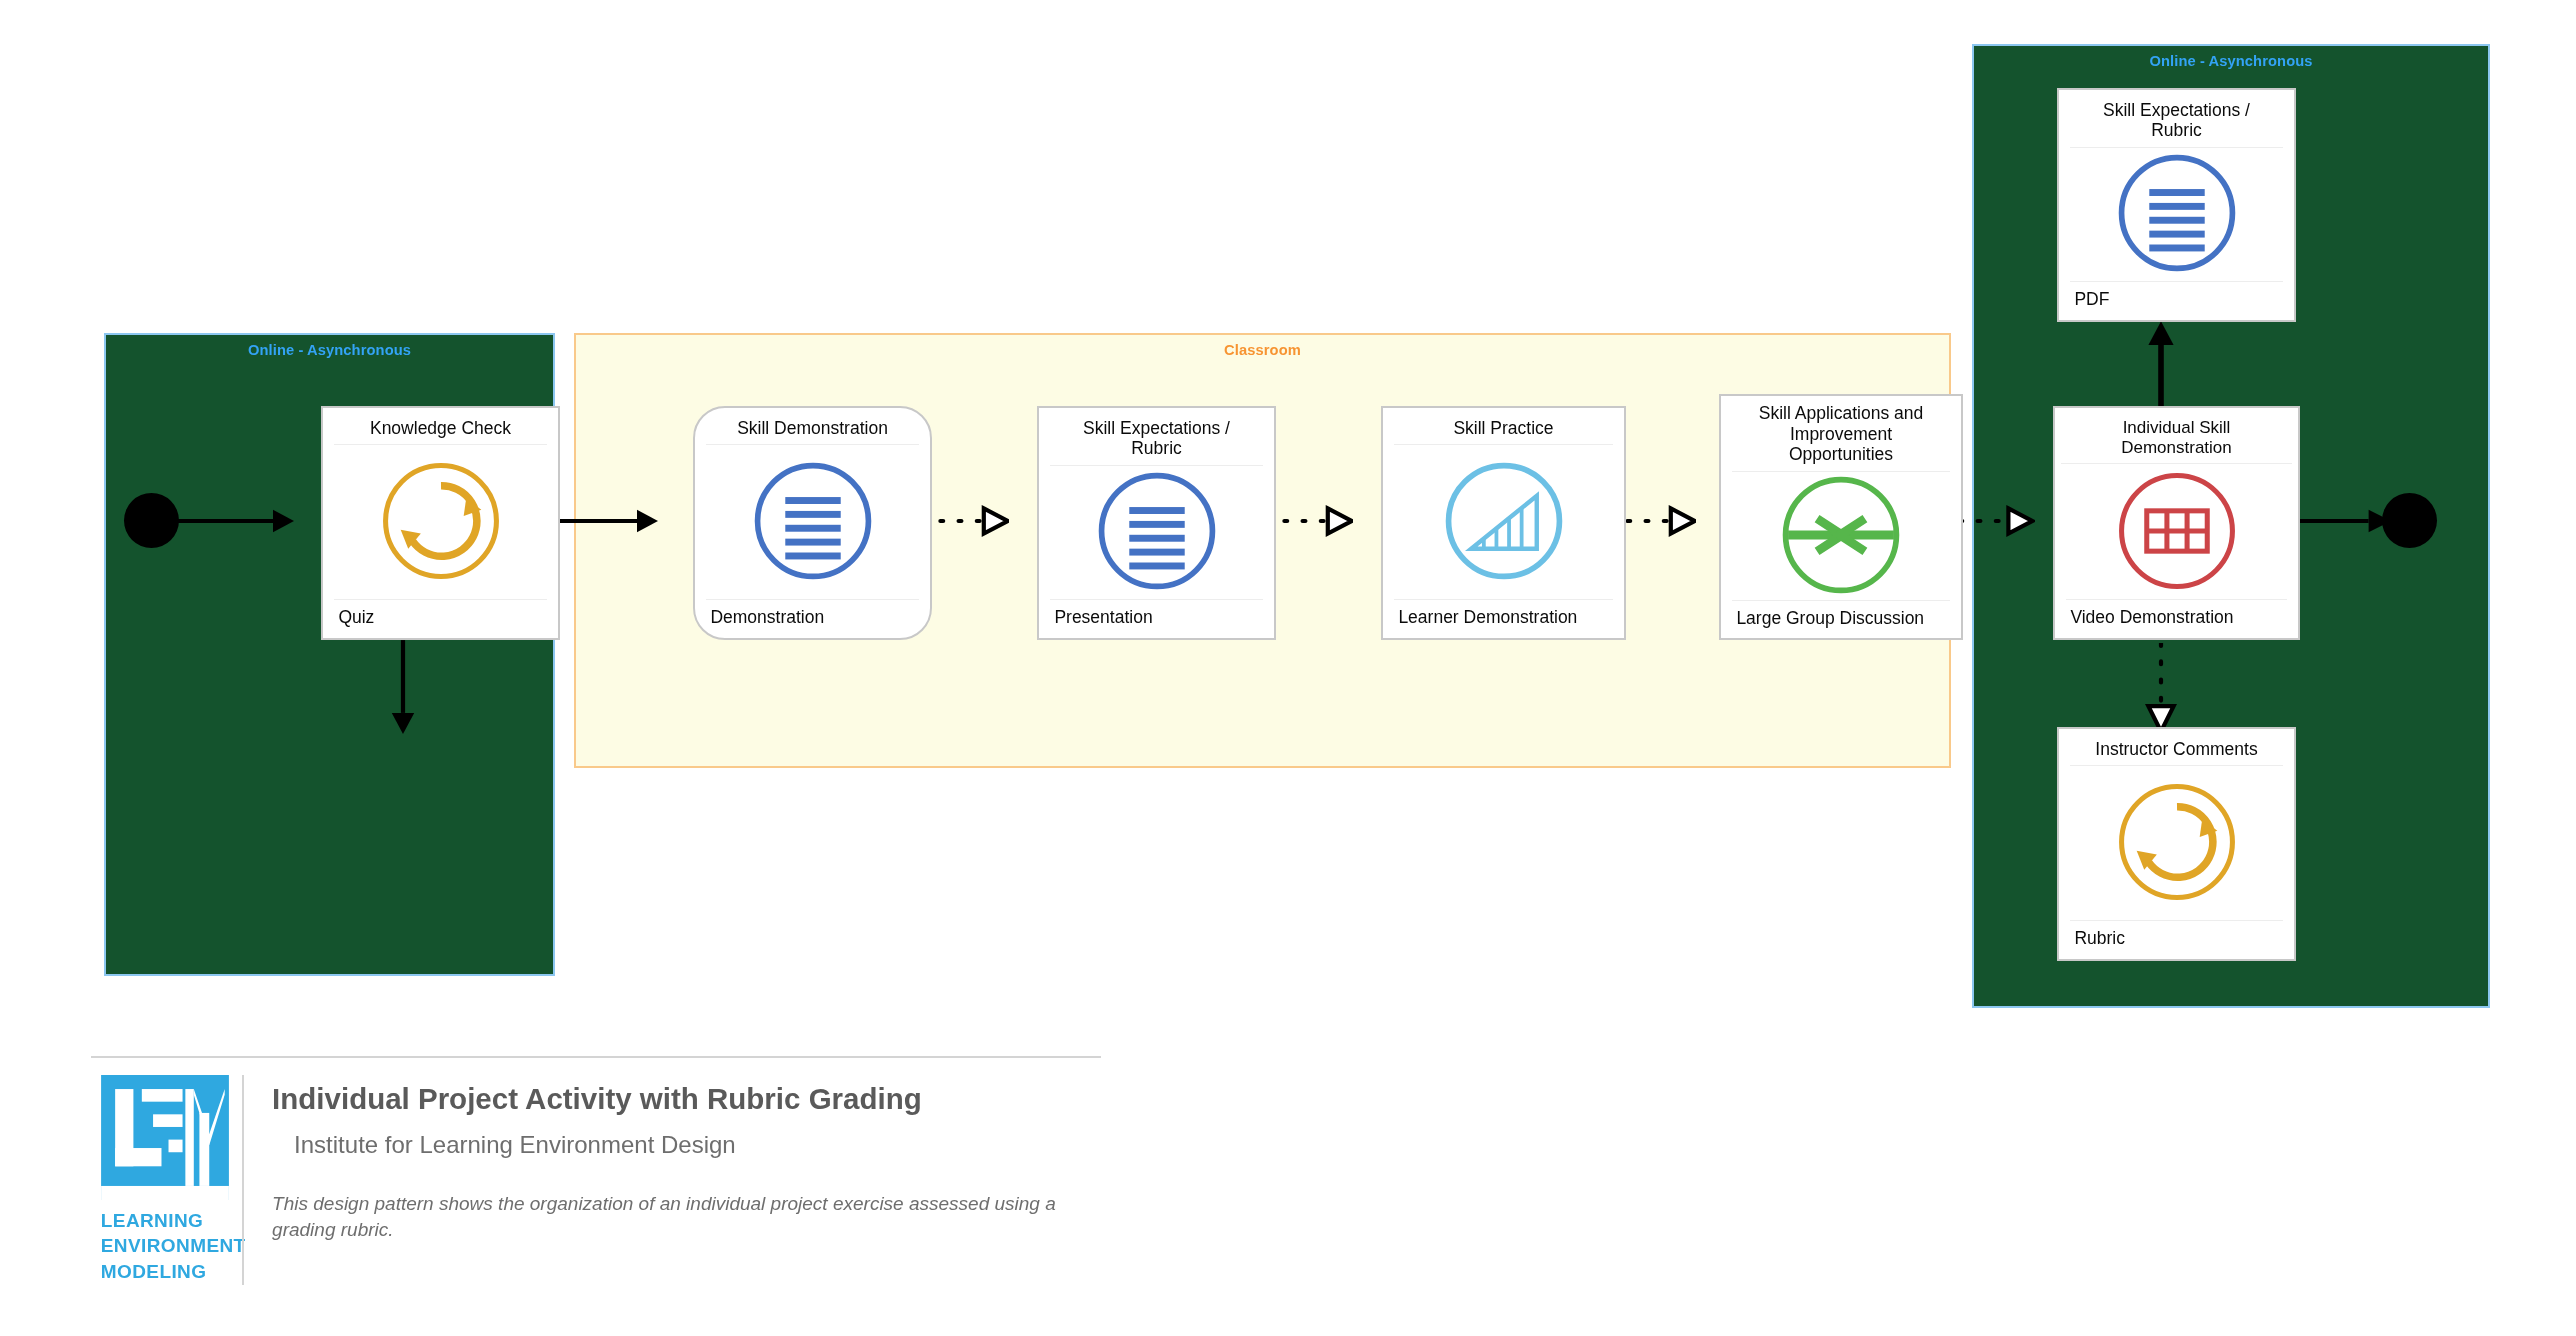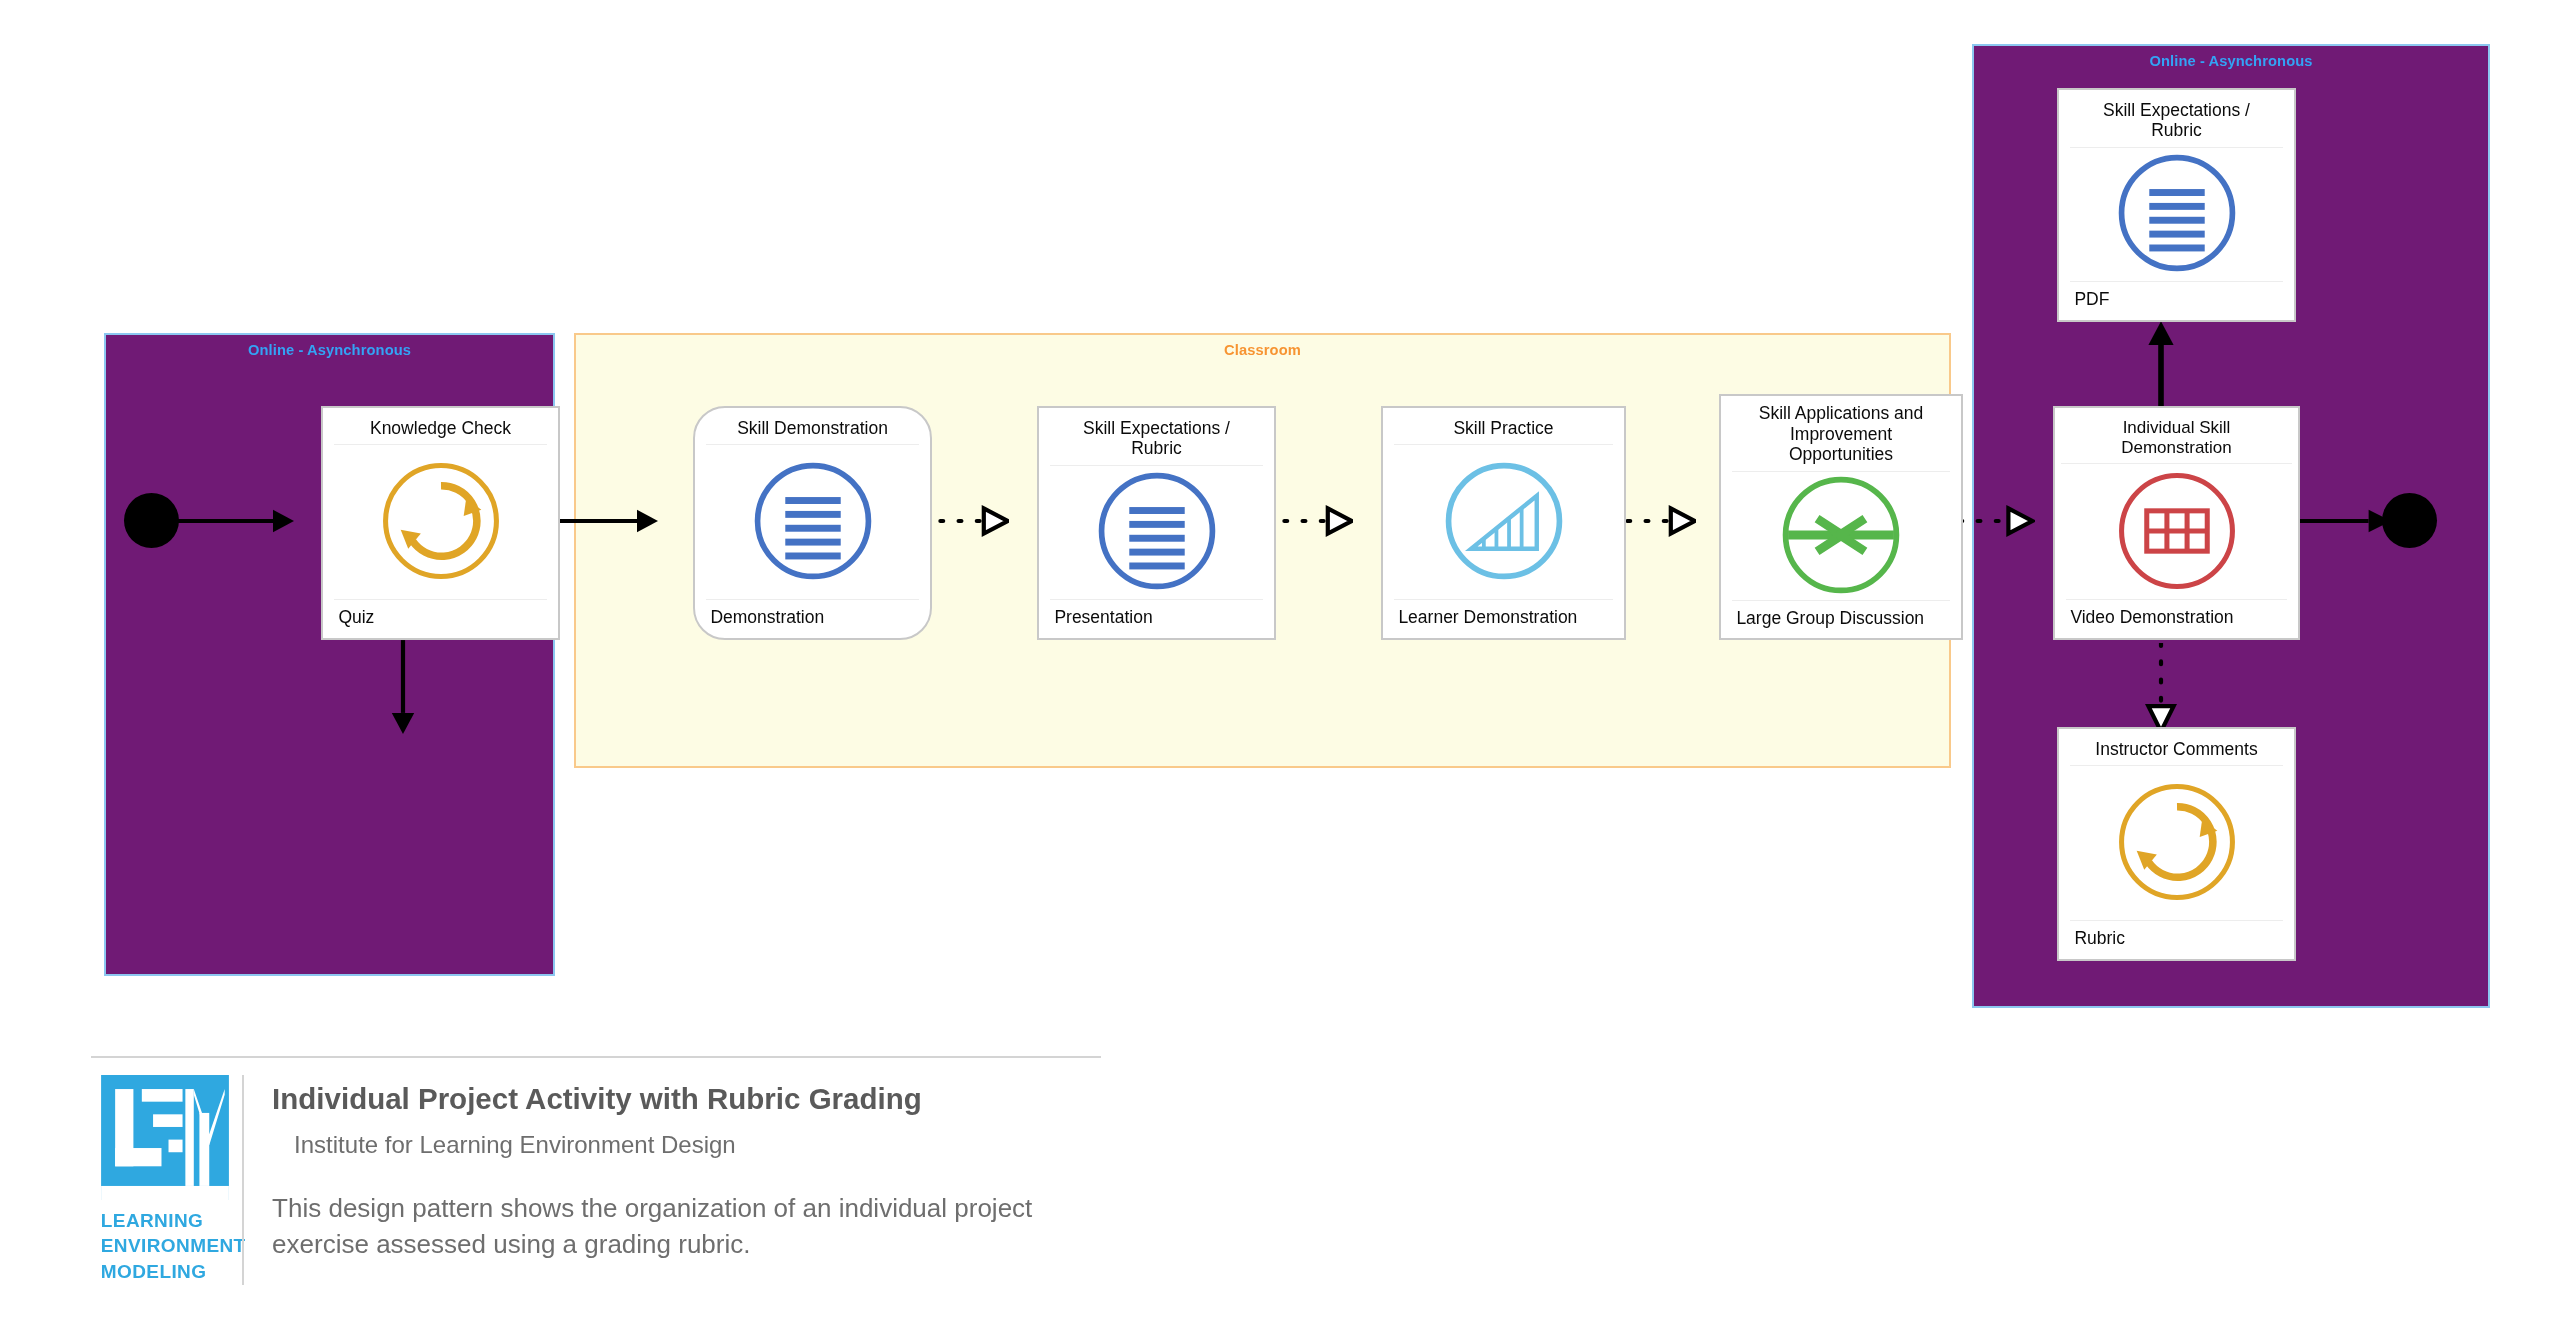--- a/index.html
+++ b/index.html
@@ -19,21 +19,21 @@
     position: absolute;
     inset: 0;
   }
 
   
   .lane {
     position: absolute;
     box-sizing: border-box;
   }
   .lane-online {
-    background: #701a75;
+    background: #14532d;
     border: 2.1px solid #8cc7f0;
   }
   .lane-classroom {
     background: #fdfce4;
     border: 2.1px solid #f9c98a;
   }
   .lane-title {
     position: absolute;
     top: 7px;
     left: 0;
@@ -154,21 +154,22 @@
     line-height: 1.2;
   }
   .footer-sub {
     font-size: 24px;
     color: #6e6e6e;
     line-height: 1.2;
     margin-top: 15.4px;
     margin-left: 22px;
   }
   .footer-desc {
-    font-size: 26px;
+    font-size: 19px;
+    font-style: italic;
     color: #6e6e6e;
     line-height: 1.38;
     margin-top: 31px;
     max-width: 807px;
   }
 </style>
 </head>
 <body>
 
 <div class="canvas">

